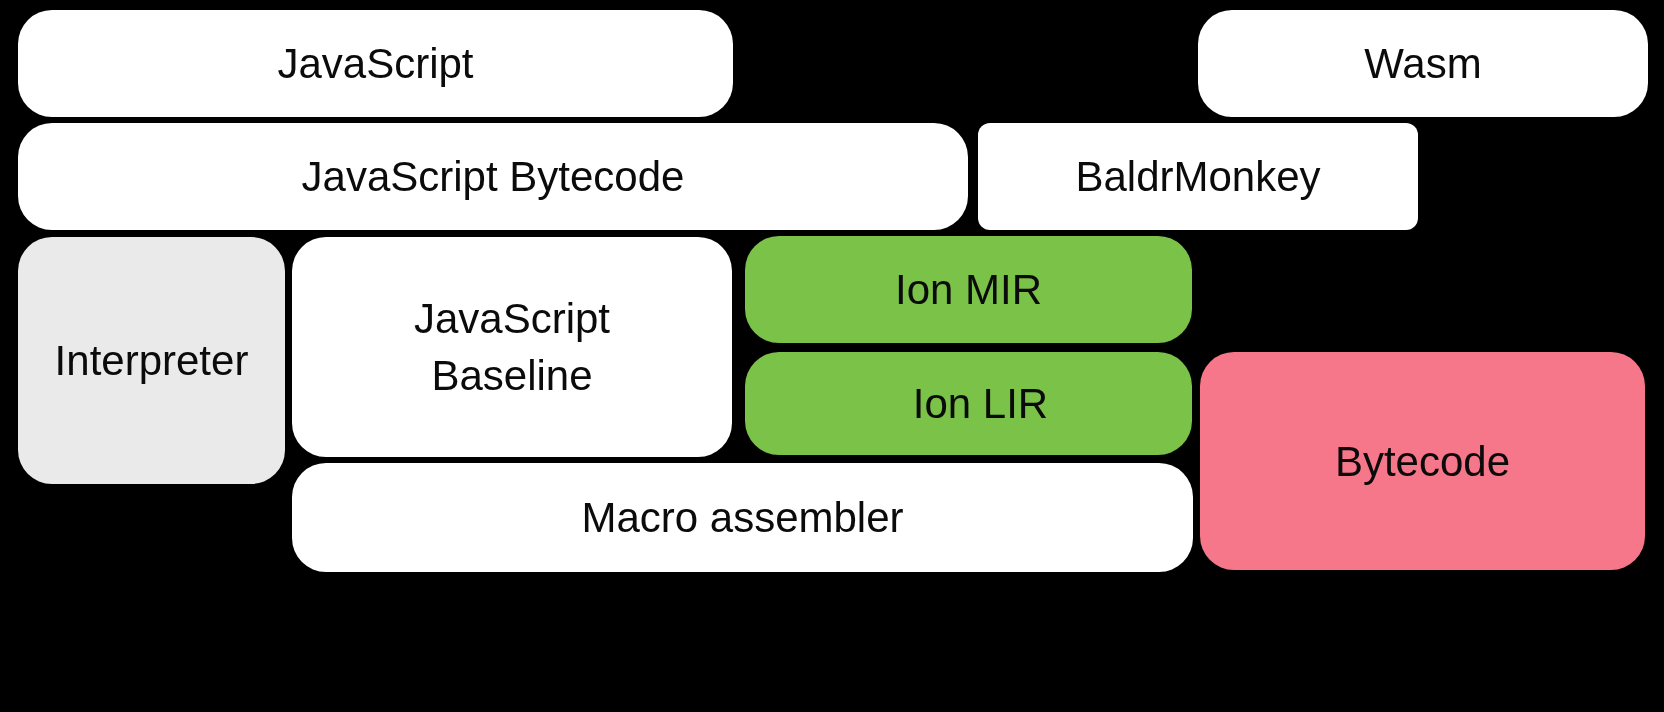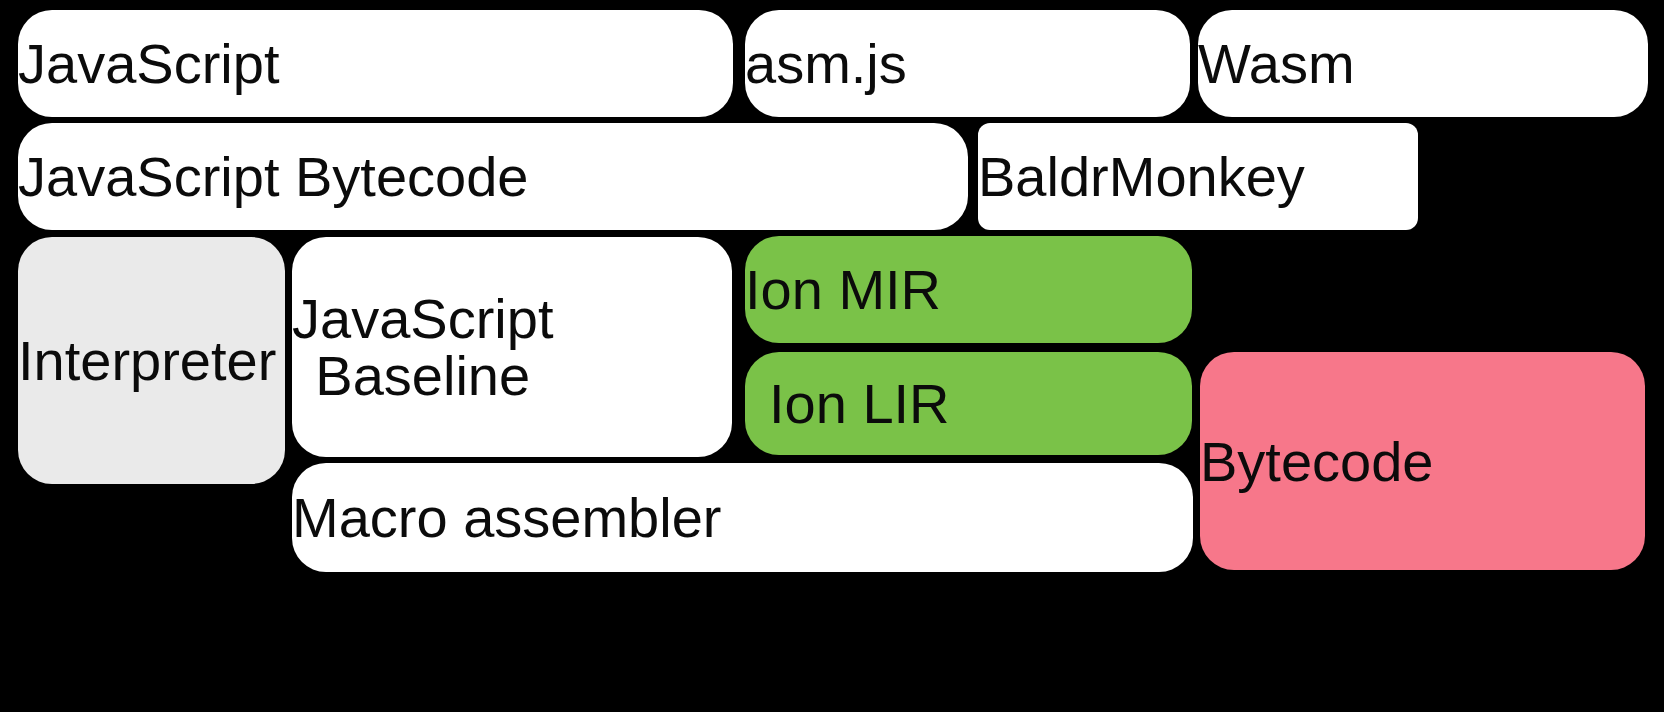--- a/index.html
+++ b/index.html
@@ -18,24 +18,24 @@
     height: 712px;
     background: var(--bg);
     font-family: "Liberation Sans", "DejaVu Sans", sans-serif;
     overflow: hidden;
   }
   .box {
     position: absolute;
     border-radius: 34px;
     display: flex;
     align-items: center;
-    justify-content: flex-start;
+    justify-content: center;
     background: var(--box-white);
     color: var(--text);
-    font-size: 56px;
+    font-size: 42px;
     line-height: 57px;
     text-align: center;
   }
   .box span { white-space: pre-line; }
   .fill-white { background: var(--box-white); }
   .fill-gray  { background: var(--box-gray); }
   .fill-green { background: var(--box-green); }
   .fill-pink  { background: var(--box-pink); }
 
   
@@ -56,23 +56,20 @@
 </style>
 </head>
 <body>
 
 <div class="canvas">
 
   <div class="box fill-white b-javascript">
     <span>JavaScript</span>
   </div>
 
-  <div class="box fill-white b-asmjs">
-    <span>asm.js</span>
-  </div>
 
   <div class="box fill-white b-bytecode">
     <span>JavaScript Bytecode</span>
   </div>
 
   <div class="box fill-white b-wasm">
     <span>Wasm</span>
   </div>
 
   <div class="box fill-white b-baldrmonkey">

